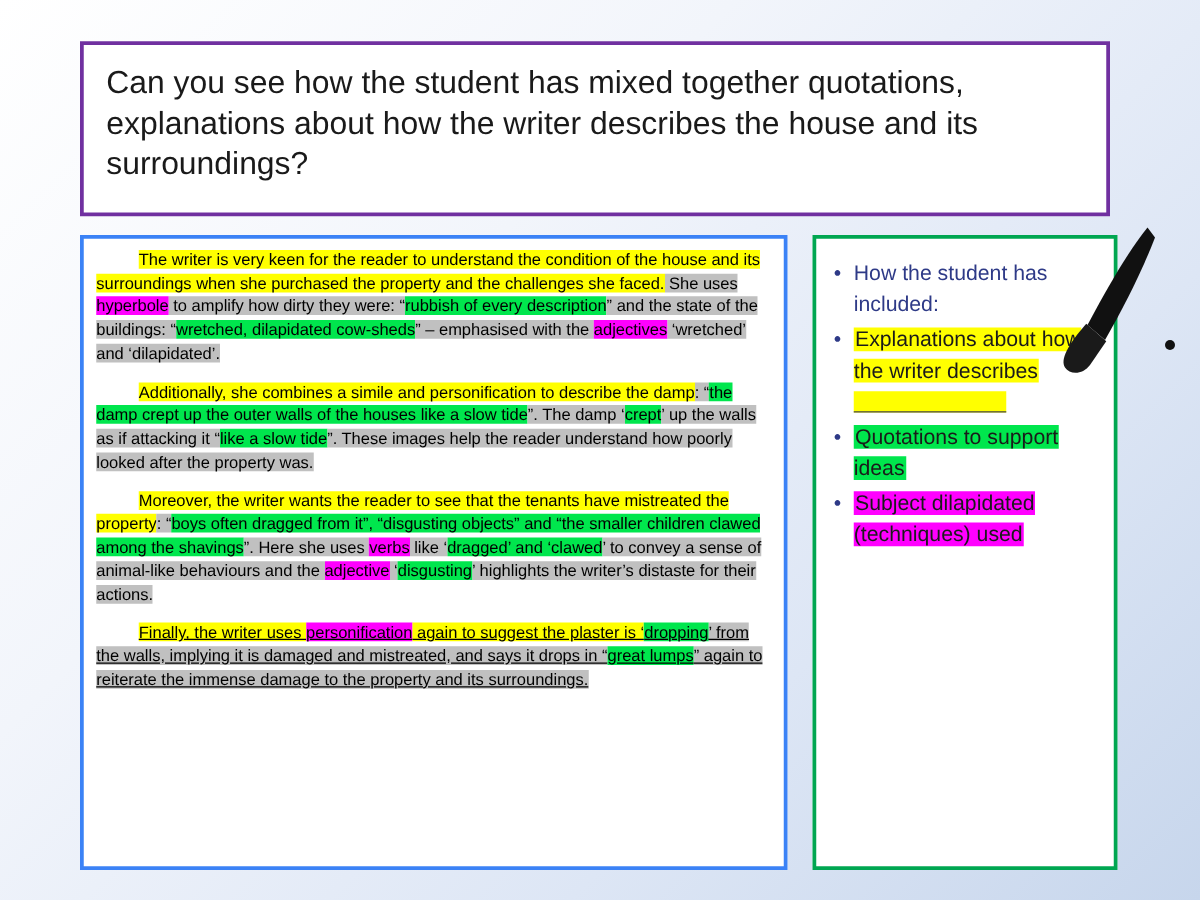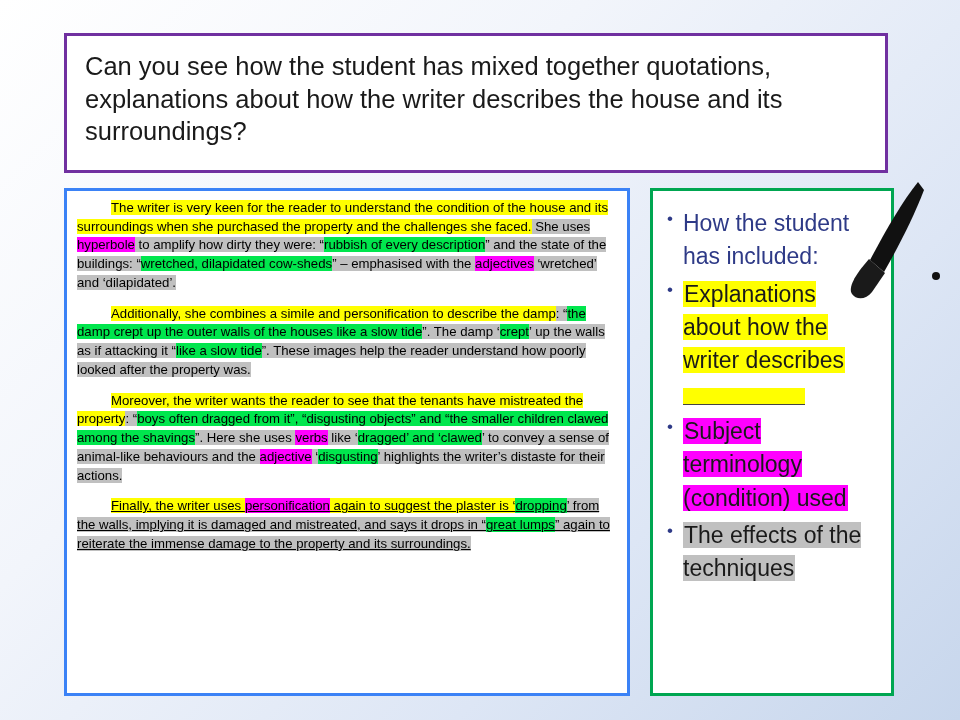--- a/index.html
+++ b/index.html
@@ -86,21 +86,21 @@
     margin: 0 0 18px 0;
   }
   .cl-list {
     list-style: none;
     margin: 0;
     padding: 0;
   }
   .cl-list li {
     position: relative;
     padding-left: 16px;
-    font-size: 23px;
+    font-size: 17px;
     line-height: 1.45;
     color: #2e3a87;
     margin-bottom: 4px;
   }
   .cl-list li::before {
     content: "\2022";
     position: absolute;
     left: 0;
     top: 0;
     color: #2e3a87;
@@ -145,22 +145,22 @@
         <p class="para"><span class="indent"></span><span class="hl-y">Additionally, she combines a simile and personification to describe the damp</span><span class="hl-s">: “</span><span class="hl-g">the damp crept up the outer walls of the houses like a slow tide</span><span class="hl-s">”. The damp ‘</span><span class="hl-g">crept</span><span class="hl-s">’ up the walls as if attacking it “</span><span class="hl-g">like a slow tide</span><span class="hl-s">”. These images help the reader understand how poorly looked after the property was.</span></p>
         <p class="para"><span class="indent"></span><span class="hl-y">Moreover, the writer wants the reader to see that the tenants have mistreated the property</span><span class="hl-s">: “</span><span class="hl-g">boys often dragged from it”, “disgusting objects” and “the smaller children clawed among the shavings</span><span class="hl-s">”. Here she uses </span><span class="hl-m">verbs</span><span class="hl-s"> like ‘</span><span class="hl-g">dragged’ and ‘clawed</span><span class="hl-s">’ to convey a sense of animal-like behaviours and the </span><span class="hl-m">adjective</span><span class="hl-s"> ‘</span><span class="hl-g">disgusting</span><span class="hl-s">’ highlights the writer’s distaste for their actions.</span></p>
         <p class="para"><span class="indent"></span><span class="hl-y">Finally, the writer uses </span><span class="hl-m">personification</span><span class="hl-y"> again to suggest the plaster is ‘</span><span class="hl-g">dropping</span><span class="hl-s">’ from the walls, implying it is damaged and mistreated, and says it drops in “</span><span class="hl-g">great lumps</span><span class="hl-s">” again to reiterate the immense damage to the property and its surroundings.</span></p>
       </div>
   </div>
 
   <div class="checklist-box">
     <ul class="cl-list" id="checklist-items">
         <li><span>How the student has included:</span></li>
         <li class="dark"><span class="hl-y">Explanations about how the writer describes</span><span class="blank-bar"></span></li>
-        <li class="dark"><span class="hl-m">Subject terminology (condition) used</span></li>
-        <li class="dark"><span class="hl-s">The effects of the techniques</span></li>
+        <li class="dark"><span class="hl-g">Quotations to support ideas</span></li>
+        <li class="dark"><span class="hl-m">Subject dilapidated (techniques) used</span></li>
       </ul>
   </div>
 
   <div class="pointer">
     <svg width="130" height="140" viewBox="0 0 130 140" xmlns="http://www.w3.org/2000/svg">
       <path d="M90 6 C 74 26, 58 54, 42 84 L 56 96 C 72 68, 86 40, 96 14 Z" fill="#111111"></path>
       <path d="M41 83 L 57 97 L 44 116 C 38 124, 28 124, 24 118 C 20 112, 26 100, 41 83 Z" fill="#1a1a1a"></path>
       <circle cx="108" cy="100" r="4" fill="#111111"></circle>
     </svg>
   </div>

